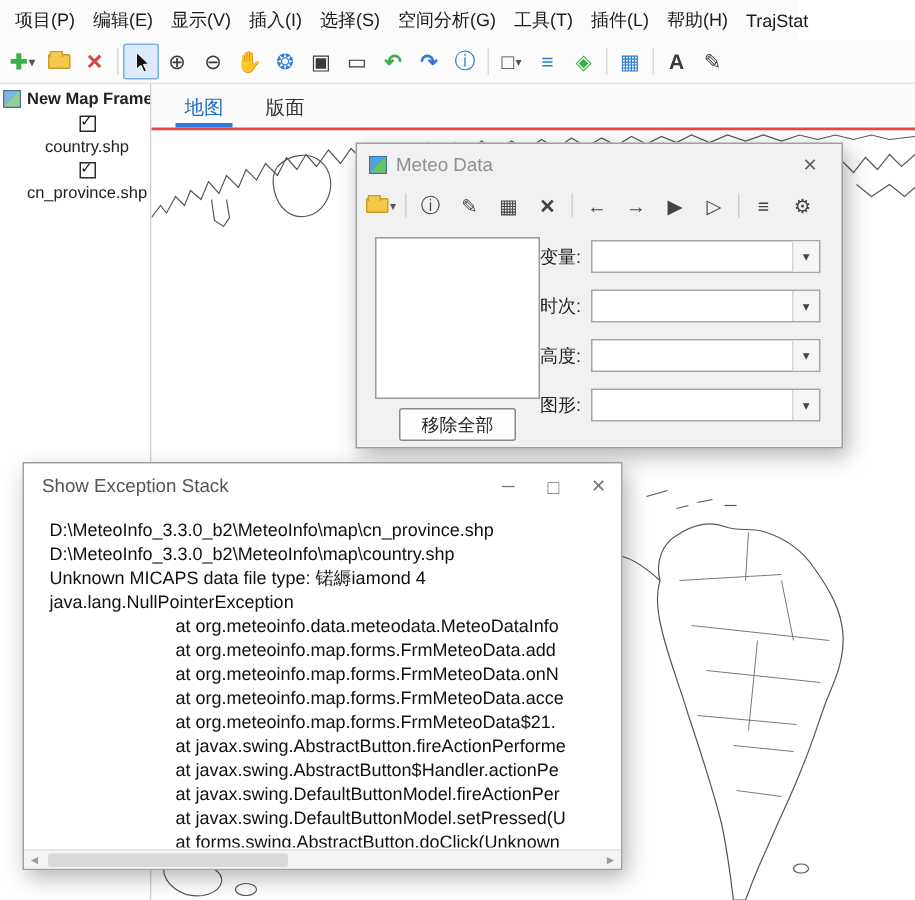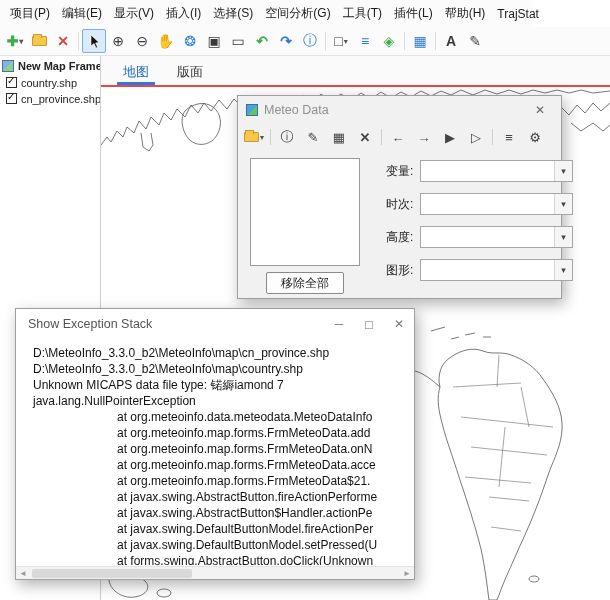--- a/index.html
+++ b/index.html
@@ -30,21 +30,21 @@
                     border-radius:1px 1px 0 0; }
   .cursor-svg { width:13px; height:15px; }
 
   
   .legend { position:absolute; left:0; top:56px; width:101px; height:544px; background:#fff;
             border-right:1px solid #cfcfcf; font-size:11px; overflow:hidden; }
   .legend-frame { display:flex; align-items:center; gap:4px; padding:4px 2px 3px 2px;
                   font-weight:bold; white-space:nowrap; }
   .frame-ico { width:12px; height:12px; border:1px solid #4a6fa5; flex:0 0 auto;
                background:linear-gradient(135deg,#7fb3e2 50%, #8fd08f 50%); }
-  .legend-layer { display:flex; gap:4px; padding:2px 2px 2px 6px; white-space:nowrap; }
+  .legend-layer { display:flex; align-items:center; gap:4px; padding:2px 2px 2px 18px; white-space:nowrap;flex-direction:column; }
   .cb { width:11px; height:11px; border:1.5px solid #2b2b2b; background:#fff; flex:0 0 auto;
         position:relative; }
   .cb::after { content:"✓"; position:absolute; left:0px; top:-3px; font-size:10px; color:#111; }
 
   
   .tabstrip { position:absolute; left:101px; top:56px; width:509px; height:31px; background:#fafafa;
               border-bottom:2px solid #ef4444; display:flex; align-items:stretch; padding-left:8px; }
   .tab { padding:7px 14px 5px 14px; font-size:13px; color:#333; position:relative; }
   .tab.active { color:#1a6bbf; }
   .tab.active::after { content:""; position:absolute; left:8px; right:8px; bottom:0; height:3px;
@@ -69,21 +69,21 @@
              background:linear-gradient(135deg,#4aa3e0 50%,#62c462 50%); }
   .meteo-toolbar { height:28px; display:flex; align-items:center; padding:0 6px; gap:6px; }
   .mtb { width:20px; height:20px; display:flex; align-items:center; justify-content:center;
          font-size:13px; color:#444; }
   .mtbsep { width:1px; height:16px; background:#cfcfcf; }
   .meteo-list { position:absolute; left:12px; top:62px; width:110px; height:108px;
                 background:#fff; border:1px solid #9a9a9a; }
   .remove-all-btn { position:absolute; left:28px; top:176px; width:78px; height:22px;
                     background:#fdfdfd; border:1px solid #8a8a8a; border-radius:2px;
                     font-size:12px; font-family:inherit; color:#222; }
-  .field-row { position:absolute; left:148px; height:22px; display:flex; align-items:center; }
+  .field-row { position:absolute; left:122px; height:22px; display:flex; align-items:center; }
   .field-label { width:34px; font-size:12px; color:#222; }
   .combo { width:153px; height:22px; background:#fff; border:1px solid #a6a6a6; position:relative;
            font-size:12px; }
   .combo .val { position:absolute; left:4px; top:3px; right:20px; overflow:hidden; white-space:nowrap; }
   .combo-btn { position:absolute; right:0; top:0; bottom:0; width:18px; background:#f5f5f5;
                border-left:1px solid #d5d5d5; display:flex; align-items:center; justify-content:center; }
   .combo-btn::after { content:"▾"; font-size:9px; color:#444; }
 
   
   .exc { left:15px; top:308px; width:400px; height:272px; background:#fff; }
@@ -278,21 +278,21 @@
   <div class="dialog exc">
     <div class="dlg-title">
       <span>Show Exception Stack</span>
       <span class="win-btn" style="margin-left:auto;">─</span>
       <span class="win-btn max">□</span>
       <span class="win-btn">✕</span>
     </div>
     <div class="exc-body">
       <div class="exc-line">D:\MeteoInfo_3.3.0_b2\MeteoInfo\map\cn_province.shp</div>
       <div class="exc-line">D:\MeteoInfo_3.3.0_b2\MeteoInfo\map\country.shp</div>
-      <div class="exc-line">Unknown MICAPS data file type: 锘縟iamond 7</div>
+      <div class="exc-line">Unknown MICAPS data file type: 锘縟iamond 4</div>
       <div class="exc-line">java.lang.NullPointerException</div>
       <div class="exc-line indent">at org.meteoinfo.data.meteodata.MeteoDataInfo</div>
       <div class="exc-line indent">at org.meteoinfo.map.forms.FrmMeteoData.add</div>
       <div class="exc-line indent">at org.meteoinfo.map.forms.FrmMeteoData.onN</div>
       <div class="exc-line indent">at org.meteoinfo.map.forms.FrmMeteoData.acce</div>
       <div class="exc-line indent">at org.meteoinfo.map.forms.FrmMeteoData$21.</div>
       <div class="exc-line indent">at javax.swing.AbstractButton.fireActionPerforme</div>
       <div class="exc-line indent">at javax.swing.AbstractButton$Handler.actionPe</div>
       <div class="exc-line indent">at javax.swing.DefaultButtonModel.fireActionPer</div>
       <div class="exc-line indent">at javax.swing.DefaultButtonModel.setPressed(U</div>

